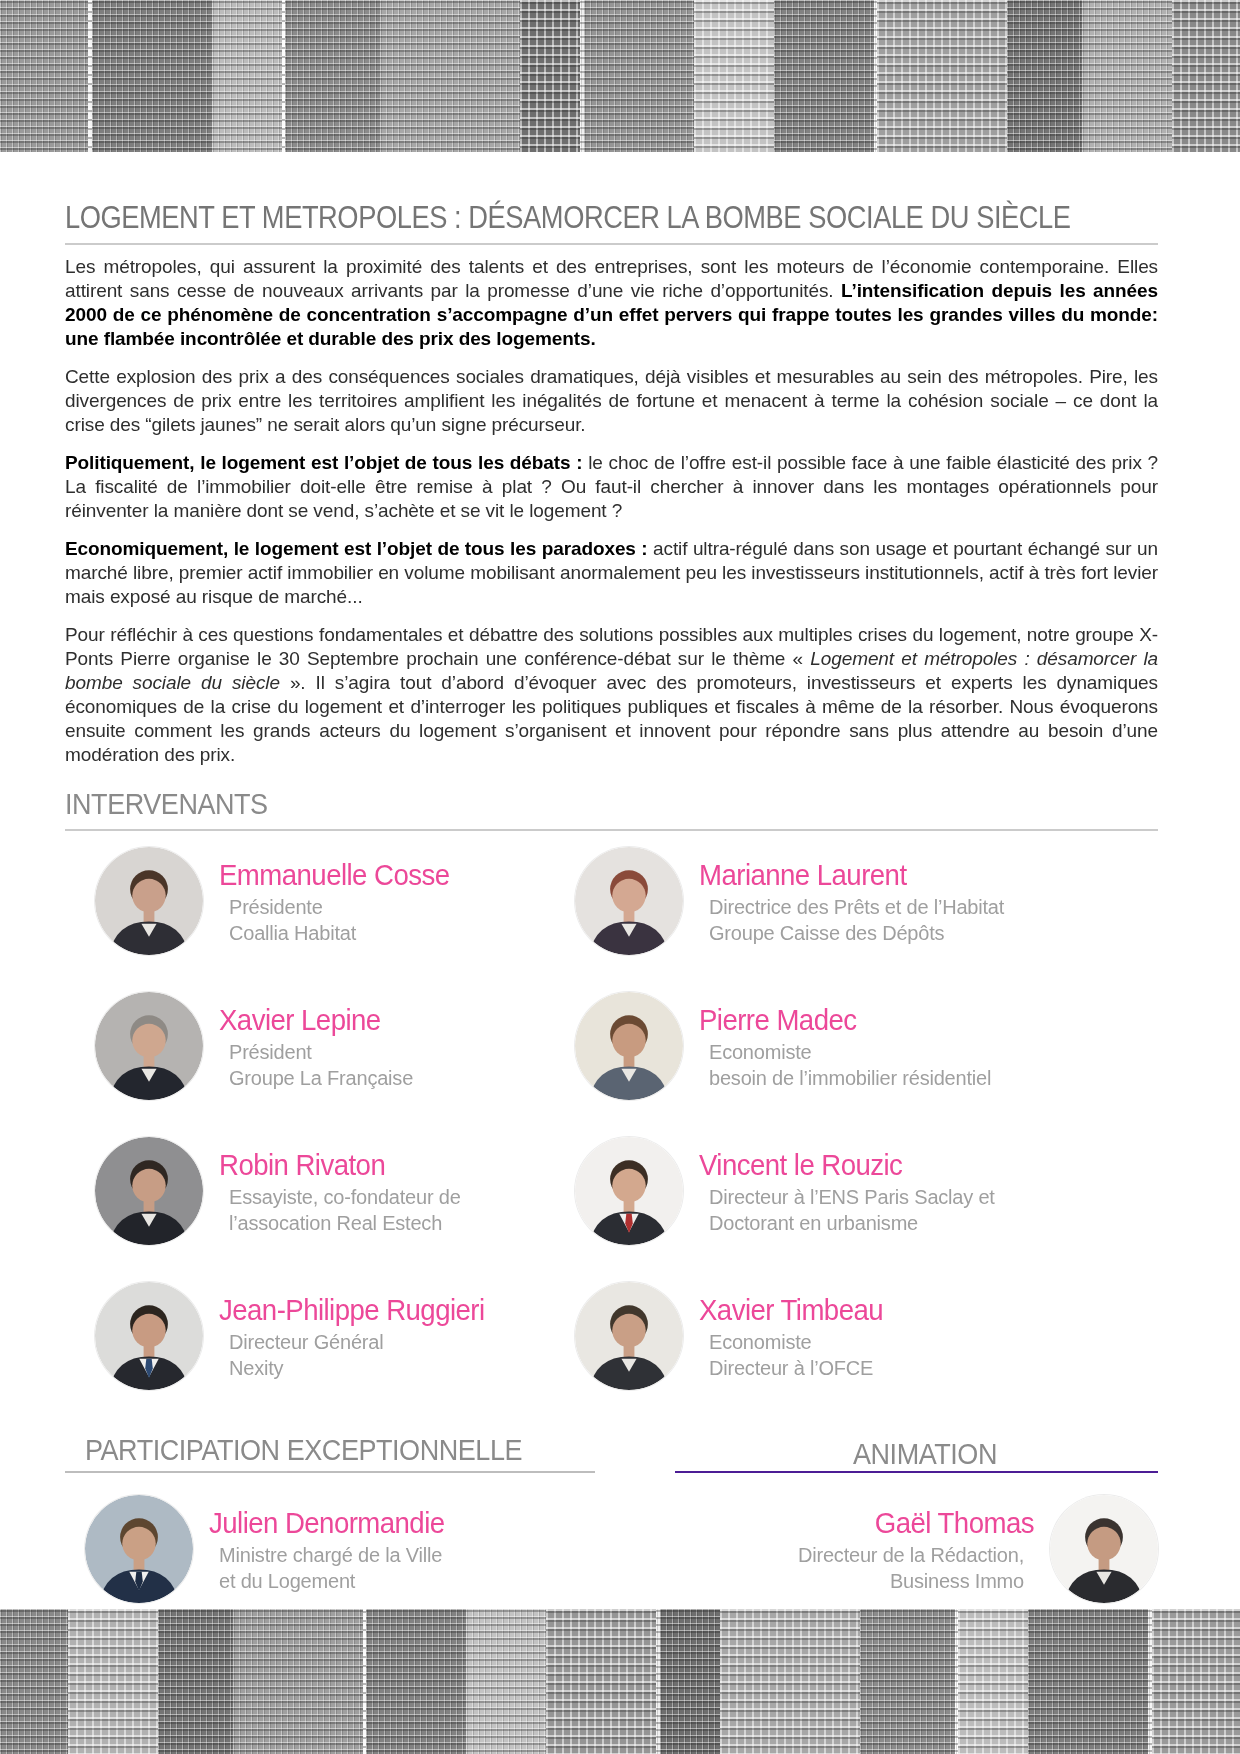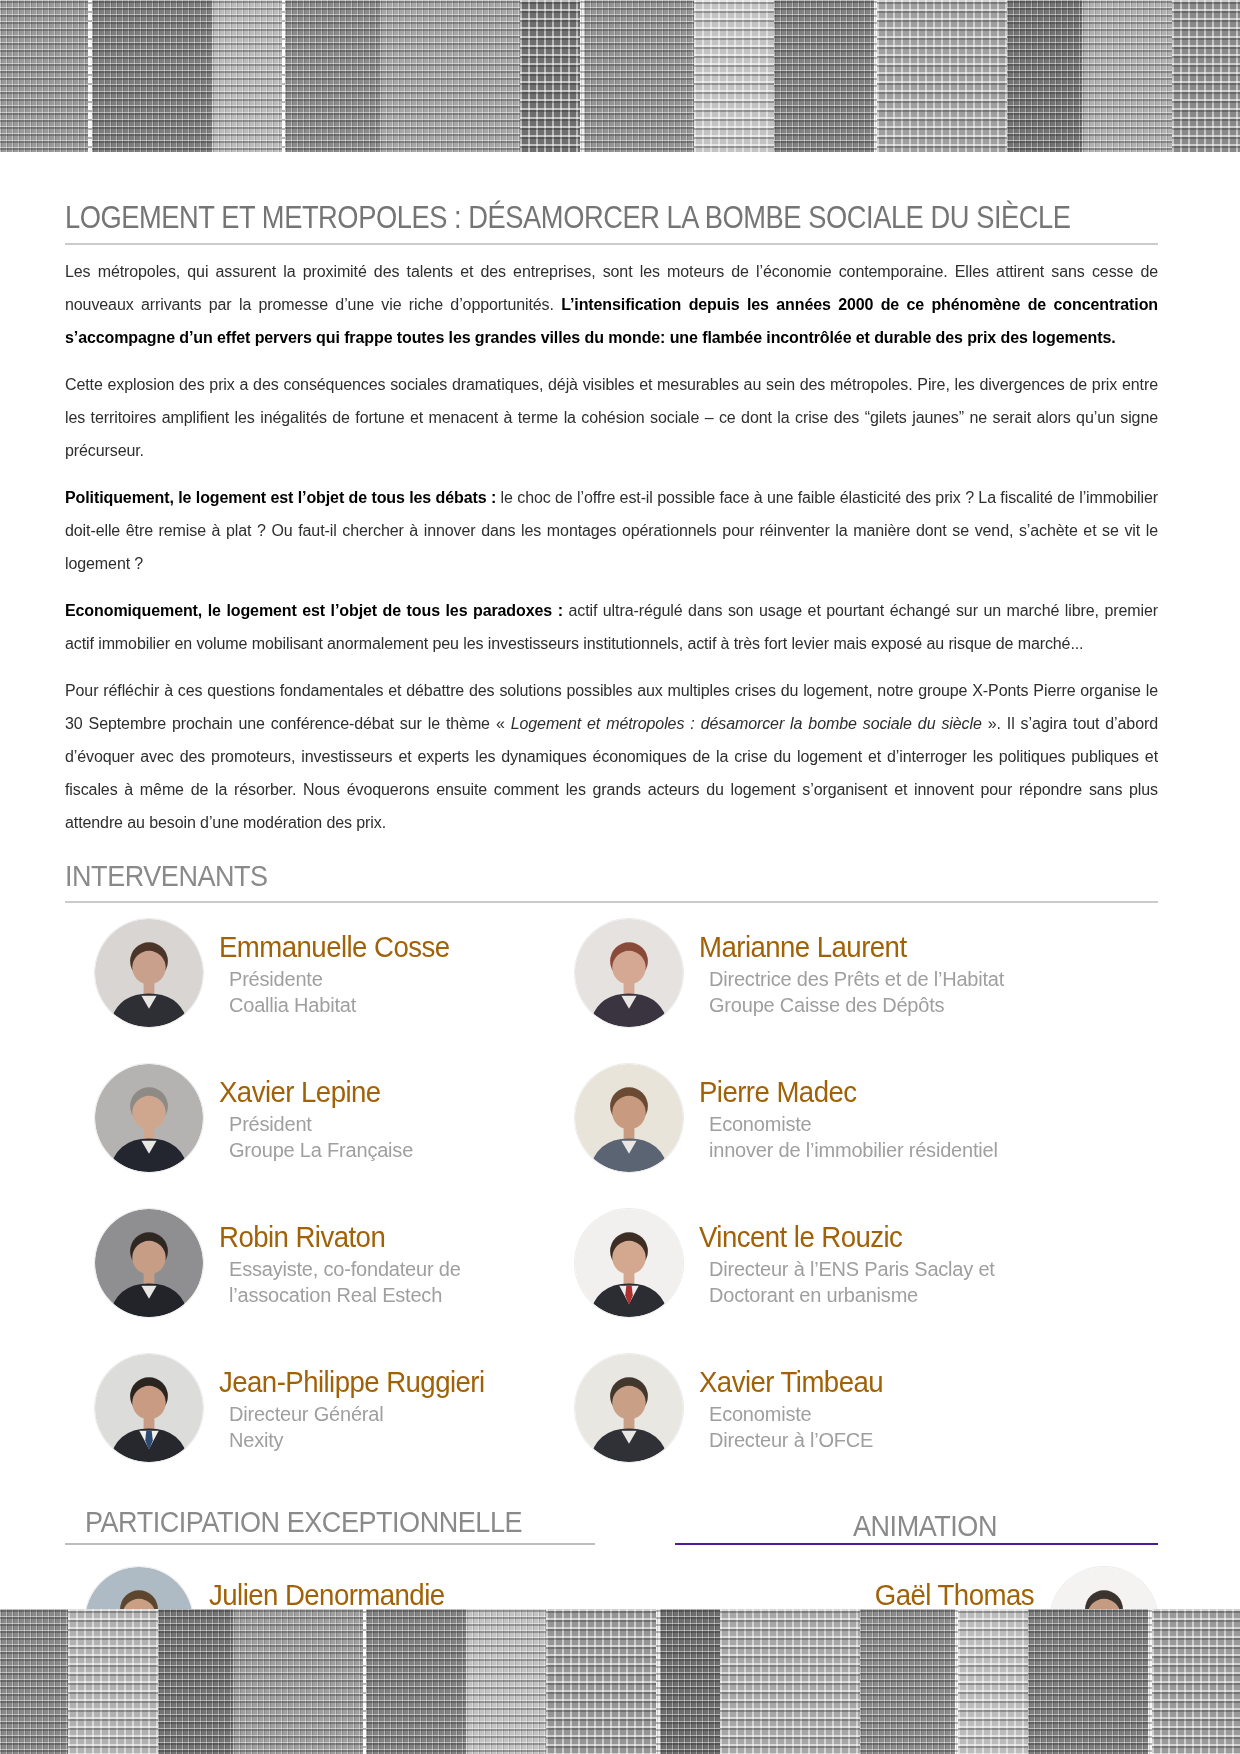--- a/index.html
+++ b/index.html
@@ -21,36 +21,36 @@
       repeating-linear-gradient(to bottom, rgba(255,255,255,.55) 0 2px, rgba(25,25,25,.30) 2px 4px, rgba(255,255,255,0) 4px 9px),
       repeating-linear-gradient(to right, rgba(250,250,250,.55) 0 2px, rgba(255,255,255,0) 2px 8px);
   }
   
   .content{padding:0 82px 0 65px;}
   .doc-title{margin-top:50px;color:#757575;font-size:31px;line-height:1.05;white-space:nowrap;text-decoration:underline;}
   .doc-title .sq{display:inline-block;transform:scaleX(.88);transform-origin:left center;letter-spacing:-.5px;}
   .rule{border:none;border-top:2px solid #cbcbcb;margin:8px 0 0 0;}
   .paras{margin-top:10px;}
   .paras p{
-    margin:0 0 14px 0;color:#2e2e2e;font-size:16px;line-height:33px;
+    margin:0 0 14px 0;color:#2e2e2e;font-size:19px;line-height:24px;
     text-align:justify;letter-spacing:-.1px;
   }
   .paras strong{color:#000;}
   .paras em{font-style:italic;}
   .sec-head{color:#8a8a8a;font-size:30px;margin-top:20px;white-space:nowrap;}
   .sec-head .sq{display:inline-block;transform:scaleX(.9);transform-origin:left center;letter-spacing:-.5px;}
   
   .grid{display:grid;grid-template-columns:510px 1fr;margin-top:16px;}
   .cell-l{padding-left:30px;}
   .card{display:flex;gap:16px;align-items:flex-start;margin-bottom:37px;}
   .card .avatar{width:108px;height:108px;border-radius:50%;overflow:hidden;flex:0 0 auto;
     box-shadow:0 0 0 1px rgba(0,0,0,.08);}
   .card .avatar svg{display:block;}
   .card .info{padding-top:12px;min-width:0;}
-  .card .name{color:#a16207;font-size:30px;line-height:1.08;white-space:nowrap;}
+  .card .name{color:#ec4899;font-size:30px;line-height:1.08;white-space:nowrap;}
   .card .name .sq{display:inline-block;transform:scaleX(.92);transform-origin:left center;letter-spacing:-.6px;}
   .card .roles{margin-top:3px;padding-left:10px;color:#9f9f9f;font-size:20px;line-height:1.32;letter-spacing:-.2px;}
   .card.mirror{flex-direction:row-reverse;text-align:right;}
   .card.mirror .name .sq{transform-origin:right center;}
   .card.mirror .roles{padding-left:0;padding-right:10px;}
   
   .twohead{display:flex;justify-content:space-between;align-items:flex-end;margin-top:6px;}
   .twohead .h-left{width:510px;padding-left:20px;border-bottom:2px solid #bdbdbd;padding-bottom:4px;}
   .twohead .h-right{width:483px;border-bottom:2px solid #4c1d95;padding-bottom:0;text-align:center;}
   .twohead .sec-head{margin-top:0;}
@@ -202,21 +202,21 @@
       <path d="M43 71 L57 71 L50 83 Z" fill="#e9e7e3"></path>
       <circle cx="50" cy="39" r="17.5" fill="#6b4a33"></circle>
       <circle cx="50" cy="45" r="15.5" fill="#c89b80"></circle>
     </g>
   </svg>
           </div>
     <div class="info">
       <div class="name"><span class="sq">Pierre Madec</span></div>
       <div class="roles">
               <div>Economiste</div>
-              <div>innover de l’immobilier résidentiel</div>
+              <div>besoin de l’immobilier résidentiel</div>
             </div>
     </div>
   </div>
 </div>
       <div class="cell-l">
   <div class="card">
     <div class="avatar">
             <svg viewBox="0 0 100 100" width="108" height="108" aria-hidden="true">
     <defs>
                 <clipPath id="clip4">

